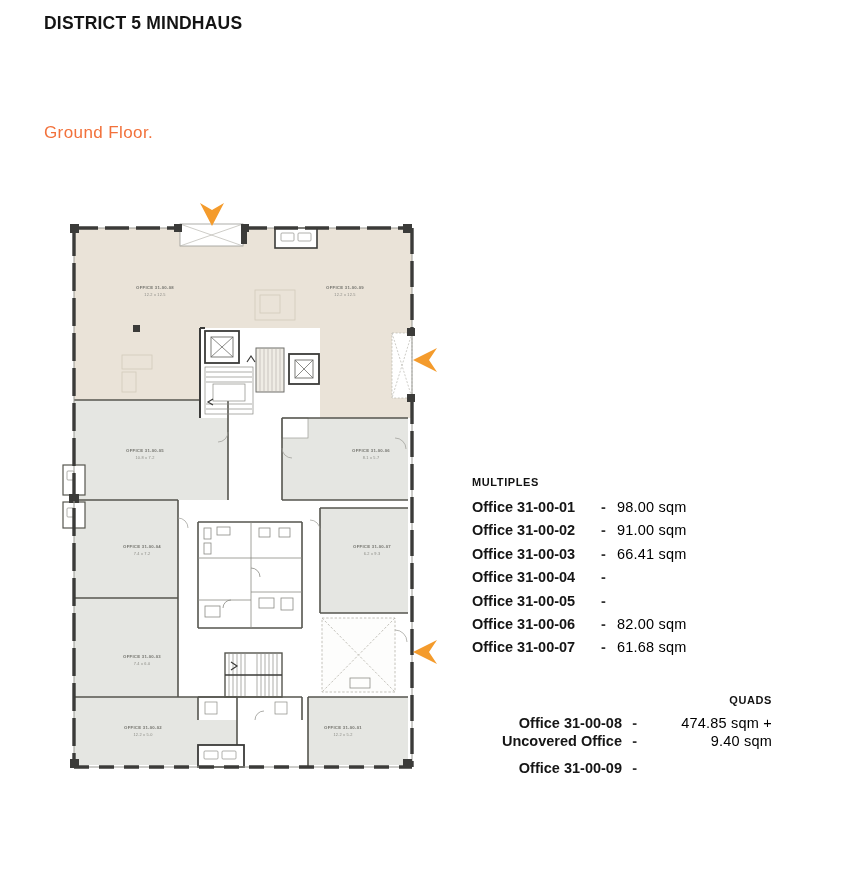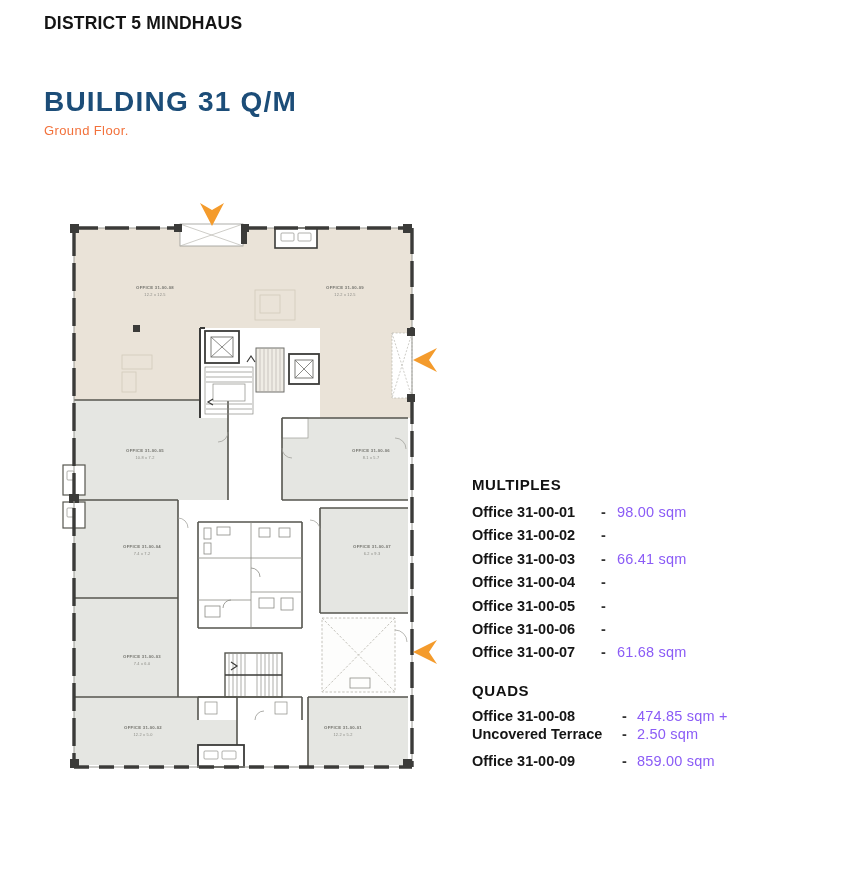--- a/index.html
+++ b/index.html
@@ -4,47 +4,46 @@
 <style>
   * { margin:0; padding:0; box-sizing:border-box; }
   html,body { background:#ffffff; }
   body { font-family:"Liberation Sans", sans-serif; color:#1c1c1c; }
   .page { position:relative; width:844px; height:800px; background:#ffffff; overflow:hidden; }
 
   .district { position:absolute; left:44px; top:13px; font-size:17.5px; font-weight:700;
               letter-spacing:.2px; color:#141414; }
   .building { position:absolute; left:44px; top:86px; font-size:28px; font-weight:700;
               letter-spacing:1.2px; color:#1c4d78; }
-  .floor    { position:absolute; left:44px; top:123px; font-size:13px; font-weight:400;
+  .floor    { position:absolute; left:44px; top:123px; font-size:17px; font-weight:400;
               letter-spacing:.4px; color:#f2713b; }
 
   .plan { position:absolute; left:55px; top:200px; width:390px; height:610px; }
 
   .legend { position:absolute; left:472px; top:476px; width:300px; }
-  .legend h3 { font-size:15px; font-weight:700; letter-spacing:.6px; color:#121212; margin-bottom:8px; }
+  .legend h3 { font-size:11px; font-weight:700; letter-spacing:.6px; color:#121212; margin-bottom:8px; }
   .lrow { display:grid; grid-template-columns:129px 16px auto; align-items:baseline;
           font-size:14.5px; line-height:23.4px; color:#222; }
   .lrow .nm { font-weight:700; color:#151515; }
   .lrow .ds { font-weight:700; color:#333; }
-  .lrow .vl { font-weight:400; color:#8b5cf6; letter-spacing:.2px; }
-  .quads { margin-top:17px; }
+  .lrow .vl { font-weight:400; color:#000000; letter-spacing:.2px; }
+  .quads { margin-top:34px;text-align:right; }
   .quads .lrow { grid-template-columns:150px 15px auto; line-height:18.6px; }
   .quads .lrow.gap { margin-top:6px; line-height:23px; }
 
   svg text { font-family:"Liberation Sans", sans-serif; }
   .roomname { font-size:4.3px; font-weight:700; fill:#73736d; letter-spacing:.25px; }
   .roomdims { font-size:3.9px; fill:#8a8a84; letter-spacing:.2px; }
 </style>
 </head>
 <body>
 
 <div class="page">
 
   <div class="district">DISTRICT 5 MINDHAUS</div>
-  <div class="building">BUILDING 31 Q/M</div>
   <div class="floor">Ground Floor.</div>
 
   <div class="plan">
     <svg viewBox="0 0 390 610" width="390" height="610">
 
       <polygon points="19,28 357,28 357,218 227,218 227,200 19,200" fill="#eae3d8"></polygon>
 
       <rect x="19" y="200" width="154" height="100" fill="#e5e6e2"></rect>
       <rect x="227" y="218" width="126" height="82" fill="#e5e6e2"></rect>
       <rect x="19" y="300" width="104" height="98" fill="#e5e6e2"></rect>
@@ -221,58 +220,59 @@
     <section>
       <h3>MULTIPLES</h3>
       <div class="lrow">
         <span class="nm">Office 31-00-01</span>
         <span class="ds">-</span>
         <span class="vl">98.00 sqm</span>
       </div>
       <div class="lrow">
         <span class="nm">Office 31-00-02</span>
         <span class="ds">-</span>
+        <span class="vl">91.00 sqm</span>
       </div>
       <div class="lrow">
         <span class="nm">Office 31-00-03</span>
         <span class="ds">-</span>
         <span class="vl">66.41 sqm</span>
       </div>
       <div class="lrow">
         <span class="nm">Office 31-00-04</span>
         <span class="ds">-</span>
       </div>
       <div class="lrow">
         <span class="nm">Office 31-00-05</span>
         <span class="ds">-</span>
       </div>
       <div class="lrow">
         <span class="nm">Office 31-00-06</span>
         <span class="ds">-</span>
+        <span class="vl">82.00 sqm</span>
       </div>
       <div class="lrow">
         <span class="nm">Office 31-00-07</span>
         <span class="ds">-</span>
         <span class="vl">61.68 sqm</span>
       </div>
     </section>
 
     <section class="quads">
       <h3>QUADS</h3>
       <div class="lrow">
         <span class="nm">Office 31-00-08</span>
         <span class="ds">-</span>
         <span class="vl">474.85 sqm +</span>
       </div>
       <div class="lrow">
-        <span class="nm">Uncovered Terrace</span>
-        <span class="ds">-</span>
-        <span class="vl">2.50 sqm</span>
+        <span class="nm">Uncovered Office</span>
+        <span class="ds">-</span>
+        <span class="vl">9.40 sqm</span>
       </div>
       <div class="lrow gap">
         <span class="nm">Office 31-00-09</span>
         <span class="ds">-</span>
-        <span class="vl">859.00 sqm</span>
       </div>
     </section>
   </div>
 
 </div>
 
 </body></html>

